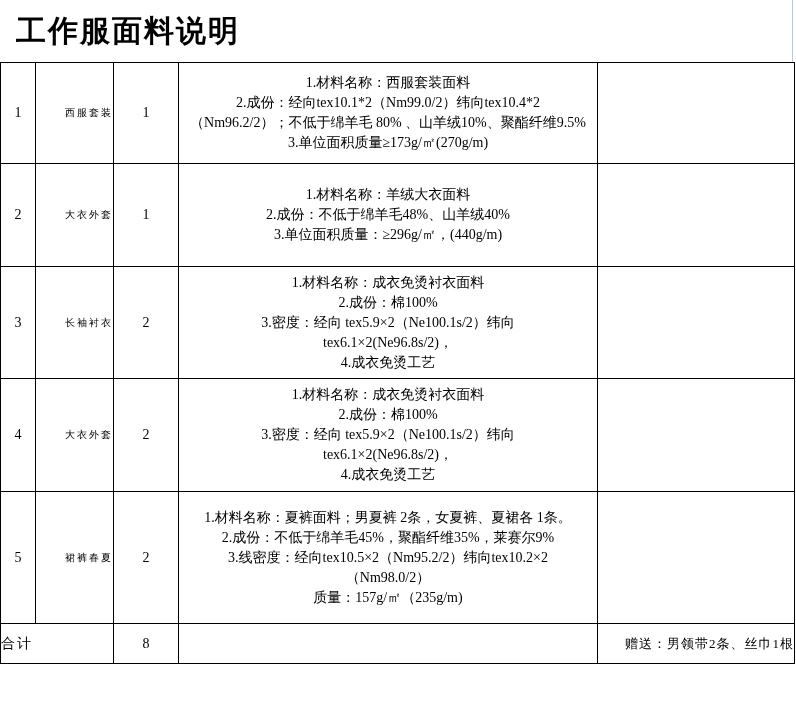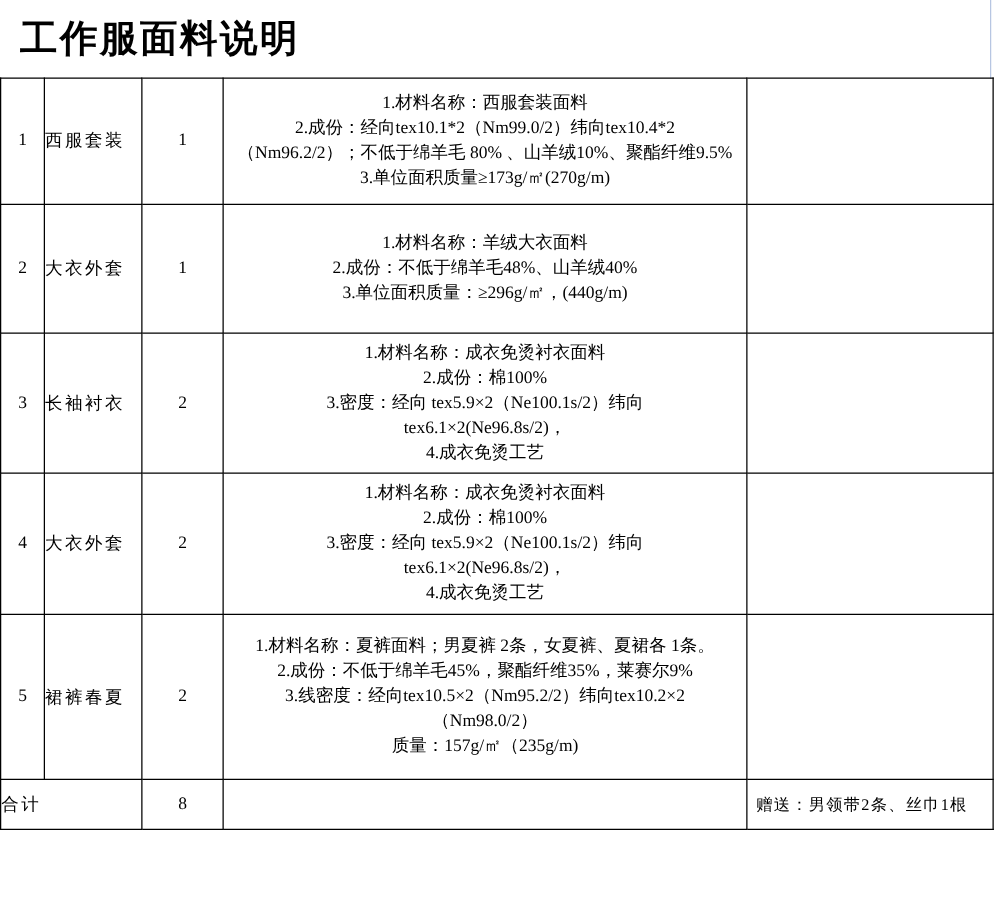--- a/index.html
+++ b/index.html
@@ -69,40 +69,40 @@
   tr.row-3 td { height: 111px; }
   tr.row-4 td { height: 112px; }
   tr.row-5 td { height: 131px; }
   tr.row-footer td { height: 39px; }
 
   td.cell-num {
     text-align: center;
     font-size: 14px;
   }
   td.cell-name {
-    text-align: left;
-    font-size: 14px;
+    text-align: right;
+    font-size: 10px;
     letter-spacing: 2px;
   }
   td.cell-desc {
     text-align: center;
     font-size: 14px;
     line-height: 20px;
     white-space: pre-line;
   }
   td.cell-remark {
     text-align: center;
     font-size: 13px;
   }
   td.cell-footer-label {
     font-size: 14px;
     letter-spacing: 2px;
   }
   td.cell-footer-remark {
-    text-align: left;
+    text-align: right;
     font-size: 13px;
     padding-left: 7px;
     letter-spacing: 1px;
     white-space: nowrap;
   }
 </style>
 </head>
 <body>
 
 <div class="page-title">工作服面料说明</div>

